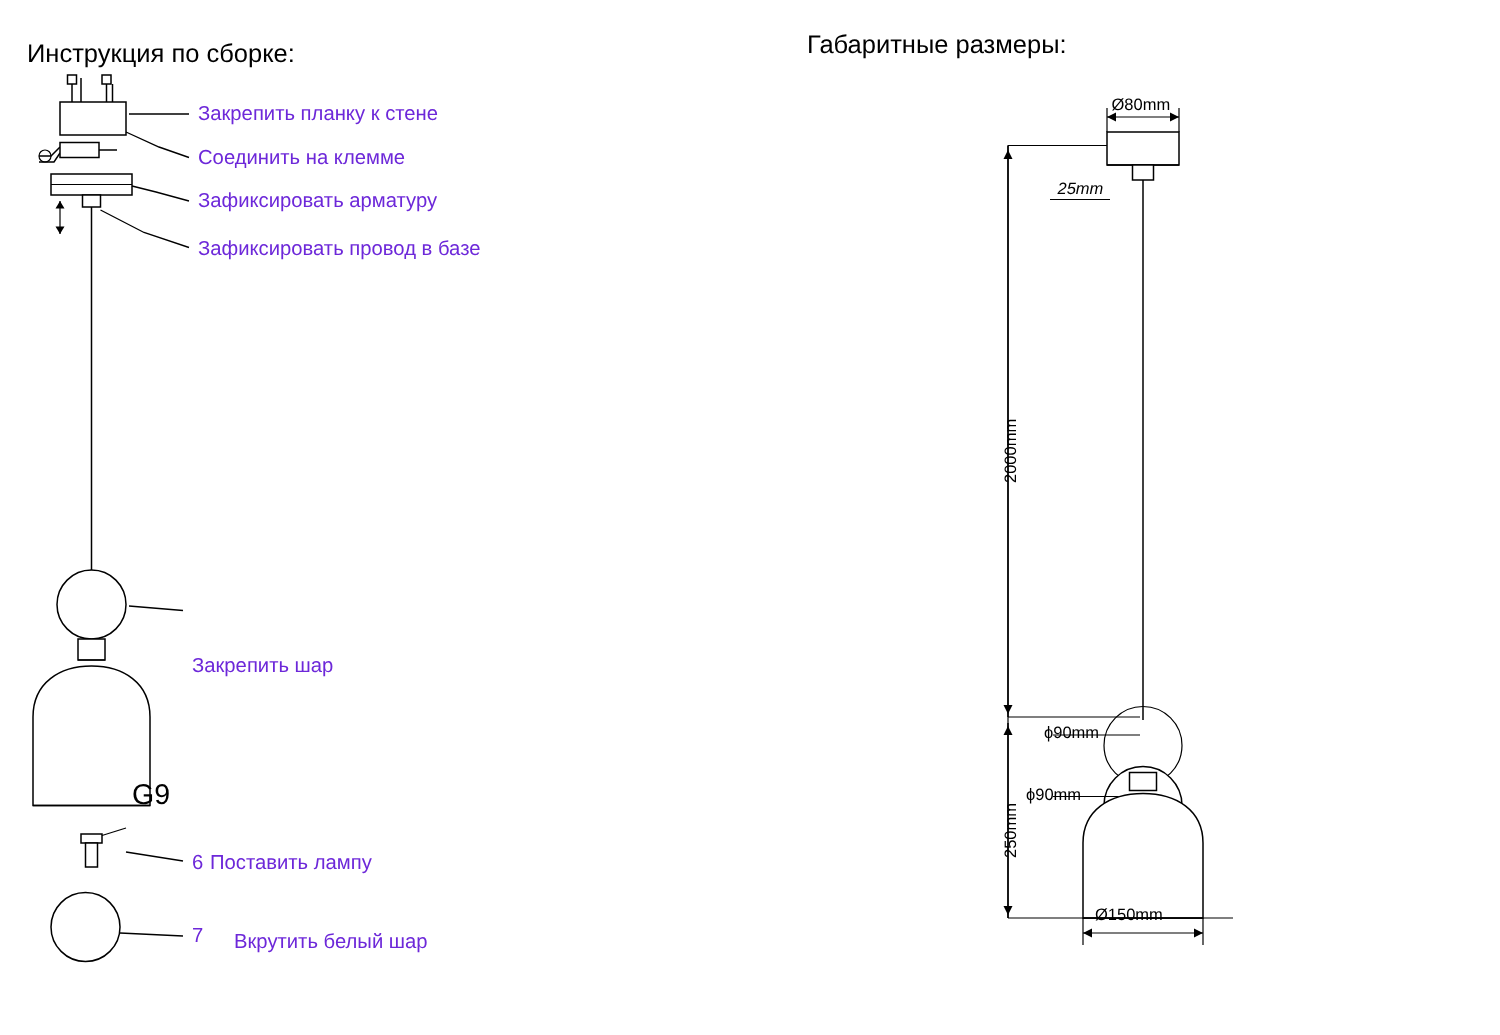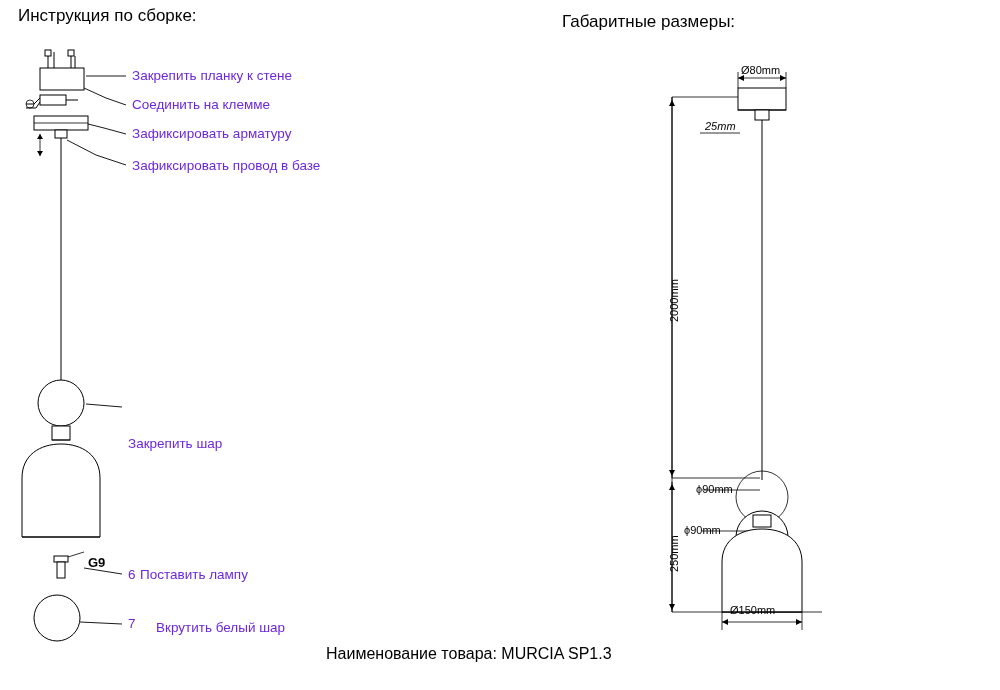--- a/index.html
+++ b/index.html
@@ -20,22 +20,22 @@
     left: 0; top: 0;
     width: 1000px;
     height: 690px;
   }
   .heading {
     position: absolute;
     font-size: 17px;
     color: #000;
     white-space: nowrap;
   }
-  #left-heading { left: 18px; top: 6px; }
-  #right-heading { left: 538px; top: 12px; margin-left: 24px; }
+  #left-heading { left: 18px; top: 26px; }
+  #right-heading { left: 538px; top: 20px; }
 
   .label {
     position: absolute;
     font-size: 13.5px;
     color: #6d28d9;
     white-space: nowrap;
   }
   .dim-label {
     position: absolute;
     font-size: 11px;
@@ -127,21 +127,21 @@
   <div class="label" style="left:132px; top:126px;">Зафиксировать арматуру</div>
   <div class="label" style="left:132px; top:158px;">Зафиксировать провод в базе</div>
   <div class="label" style="left:128px; top:400px;margin-top:36px;">Закрепить шар</div>
 
   <div class="label" style="left:128px; top:567px;">6</div>
   <div class="label" style="left:140px; top:567px;">Поставить лампу</div>
 
   <div class="label" style="left:128px; top:616px;">7</div>
   <div class="label" style="left:140px; top:620px;margin-left:16px;">Вкрутить белый шар</div>
 
-  <div class="dim-label" style="left:88px; top:555px; font-size:13px;font-weight:bold;">G9</div>
+  <div class="dim-label" style="left:88px; top:520px; font-size:19px;">G9</div>
 
   <svg width="1000" height="690">
 
     <rect x="738" y="88" width="48" height="22" class="shape"></rect>
     <line x1="738" y1="110" x2="786" y2="110" class="ln"></line>
 
     <line x1="738" y1="78" x2="786" y2="78" class="thin"></line>
     <path d="M738 78 l6 -3 l0 6 z" fill="#000"></path>
     <path d="M786 78 l-6 -3 l0 6 z" fill="#000"></path>
     <line x1="738" y1="72" x2="738" y2="88" class="thin"></line>
@@ -186,15 +186,14 @@
   </svg>
 
   <div class="dim-label" style="left:741px; top:64px;">Ø80mm</div>
   <div class="dim-label" style="left:705px; top:120px;font-style:italic;">25mm</div>
   <div class="vert-label" style="left:668px; top:322px;">2000mm</div>
   <div class="vert-label" style="left:668px; top:572px;">250mm</div>
   <div class="dim-label" style="left:696px; top:483px;">ϕ90mm</div>
   <div class="dim-label" style="left:684px; top:524px;">ϕ90mm</div>
   <div class="dim-label" style="left:730px; top:604px;">Ø150mm</div>
 
-  <div class="footer">Наименование товара: MURCIA SP1.3</div>
 
 </div>
 
 </body></html>

